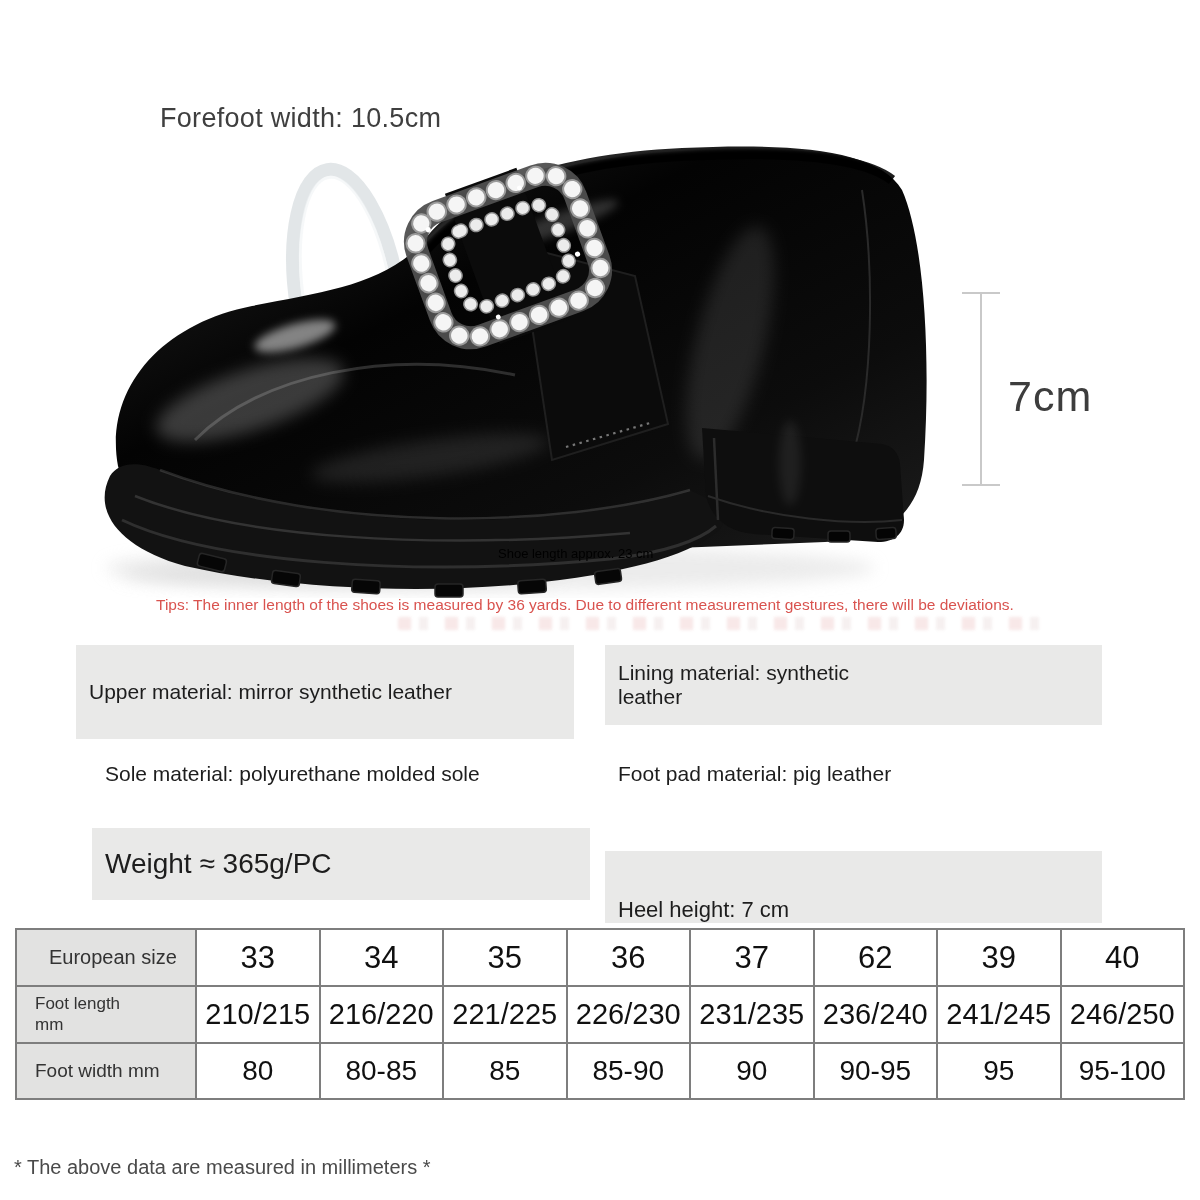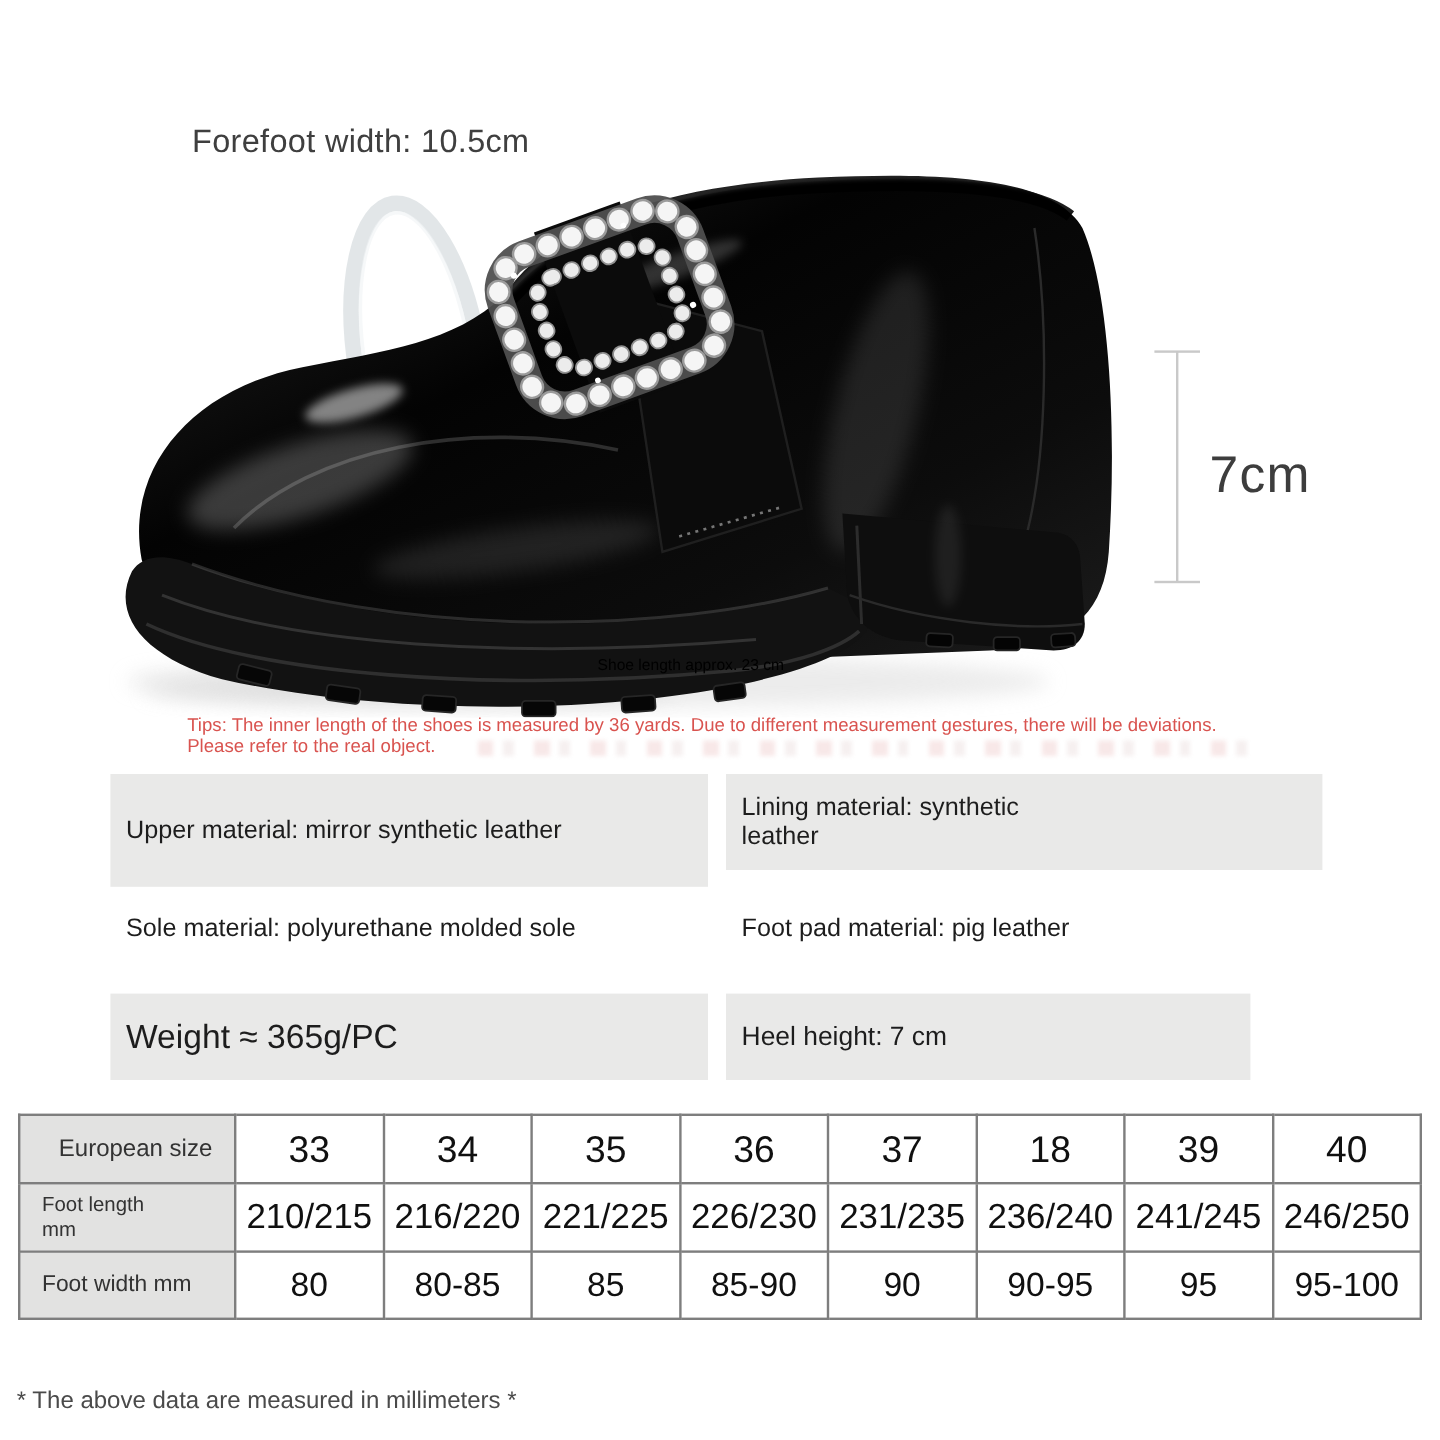--- a/index.html
+++ b/index.html
@@ -27,27 +27,27 @@
     position:absolute;left:398px;top:617px;width:650px;height:13px;border-radius:2px;
     background:repeating-linear-gradient(90deg,
       rgba(213,118,118,.30) 0 13px, rgba(213,118,118,0) 13px 21px,
       rgba(186,140,140,.24) 21px 30px, rgba(213,118,118,0) 30px 47px);
     filter:blur(1.6px);opacity:.55;
   }
   
   .spec{position:absolute;display:flex;align-items:center;font-size:21px;color:#1d1d1d;}
   .spec .txt{padding-left:13px;}
   .gray{background:#e9e9e8;}
-  .b-upper {left:92px;top:645px;width:498px;height:94px;}
+  .b-upper {left:76px;top:645px;width:498px;height:94px;}
   .b-lining{left:605px;top:645px;width:497px;height:80px;}
   .b-lining .txt{display:block;width:270px;line-height:1.14;}
   .b-sole  {left:92px;top:745px;width:498px;height:58px;}
   .b-pad   {left:605px;top:745px;width:497px;height:58px;}
   .b-weight{left:92px;top:828px;width:498px;height:72px;font-size:28px;}
-  .b-heel  {left:605px;top:828px;width:437px;height:72px;font-size:22px;}
+  .b-heel  {left:605px;top:851px;width:497px;height:72px;font-size:22px;align-items:flex-end;}
   
   .size-table{
     position:absolute;left:15px;top:928px;width:1170px;
     border-collapse:collapse;table-layout:fixed;
   }
   .size-table td{border:2px solid #7e7e7e;text-align:center;vertical-align:middle;
     color:#101010;overflow:hidden;}
   .size-table td.lab{background:#e2e2e1;text-align:left;padding-left:18px;color:#333333;}
   .col-label{width:180px;}
   .r1 td{height:53px;font-size:31px;}
@@ -175,21 +175,20 @@
 
   <div class="ruler-cap top"></div>
   <div class="ruler-line"></div>
   <div class="ruler-cap bot"></div>
   <div class="seven">7cm</div>
 
   <div class="shoelen">Shoe length approx. 23 cm</div>
 
   <div class="tips" style="color:#d9534f;">
     <div>Tips: The inner length of the shoes is measured by 36 yards. Due to different measurement gestures, there will be deviations.</div>
-    <div>Please refer to the real object.</div>
   </div>
   <div class="ghost"></div>
 
   <div class="spec gray b-upper">
     <span class="txt">Upper material: mirror synthetic leather</span>
   </div>
   <div class="spec gray b-lining">
     <span class="txt">Lining material: synthetic leather</span>
   </div>
   <div class="spec b-pad">
@@ -218,21 +217,21 @@
         <col>
       </colgroup>
     <tbody>
       <tr class="r1">
         <td class="lab">European size</td>
         <td>33</td>
         <td>34</td>
         <td>35</td>
         <td>36</td>
         <td>37</td>
-        <td>18</td>
+        <td>62</td>
         <td>39</td>
         <td>40</td>
       </tr>
       <tr class="r3">
         <td class="lab"><span class="wrap">Foot length mm</span></td>
         <td>210/215</td>
         <td>216/220</td>
         <td>221/225</td>
         <td>226/230</td>
         <td>231/235</td>

